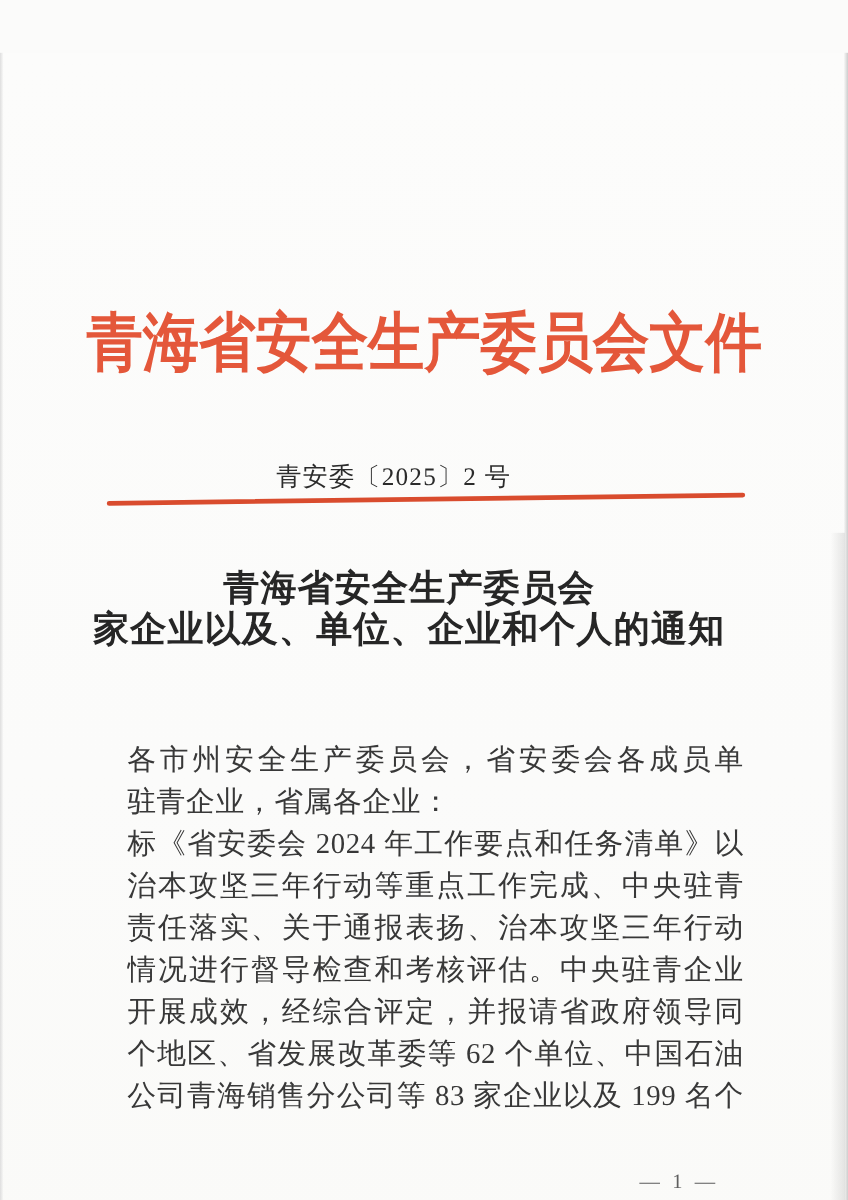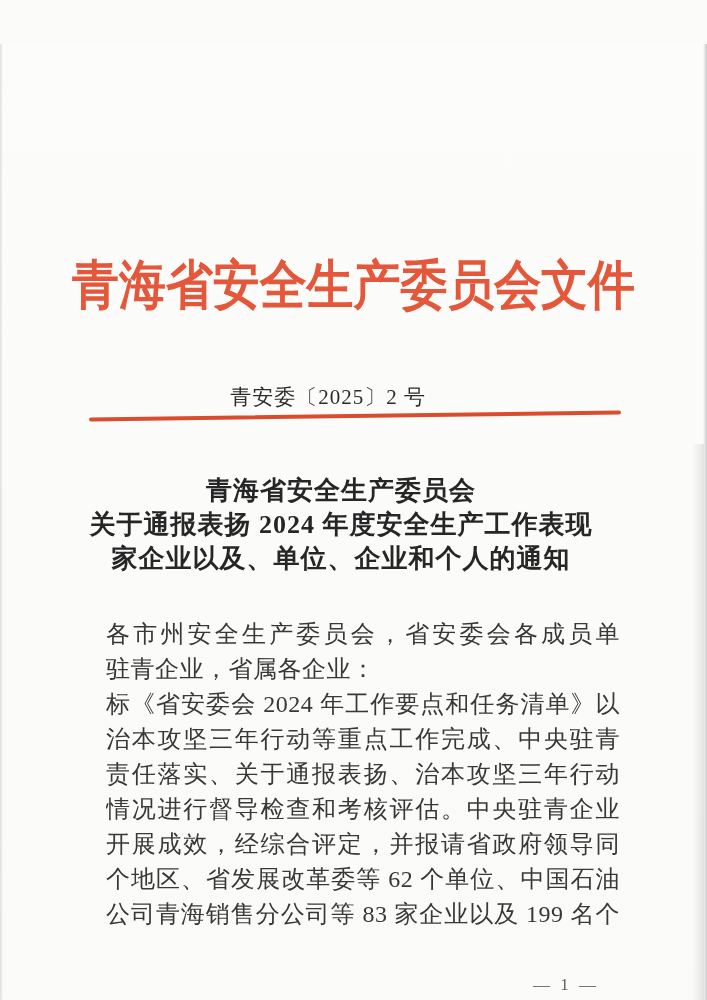--- a/index.html
+++ b/index.html
@@ -58,21 +58,21 @@
   .red-rule{
     position:absolute;top:370px;left:89px;width:532px;height:4px;
     background:var(--divider-red,#d94c2e);
     border-radius:2px;
     transform:rotate(-0.75deg);
   }
   
   .title-block{
     position:absolute;top:430px;left:0;width:682px;
     text-align:center;
-    font-size:26px;font-weight:bold;
+    font-size:30px;font-weight:bold;
     color:var(--title-black,#262626);
     letter-spacing:1px;
   }
   .title-block .t-line{height:34px;line-height:34px;white-space:nowrap;}
   
   .body-block{
     position:absolute;top:573px;left:106px;width:514px;
     font-size:24px;
     color:var(--body-text,#383838);
     letter-spacing:0.5px;
@@ -98,21 +98,20 @@
 <div class="page">
 
   <div class="red-head">青海省安全生产委员会文件</div>
 
   <div class="doc-no">青安委〔2025〕2 号</div>
 
   <div class="red-rule"></div>
 
   <div class="title-block">
     <div class="t-line">青海省安全生产委员会</div>
-    <div class="t-line">关于通报表扬 2024 年度安全生产工作表现</div>
     <div class="t-line">家企业以及、单位、企业和个人的通知</div>
   </div>
 
   <div class="body-block">
     <div class="ln">各市州安全生产委员会，省安委会各成员单位，中央（外省）</div>
     <div class="ln noj">驻青企业，省属各企业：</div>
     <div class="ln">标《省安委会 2024 年工作要点和任务清单》以及相关部署，组</div>
     <div class="ln">治本攻坚三年行动等重点工作完成、中央驻青企业年度安全生产</div>
     <div class="ln">责任落实、关于通报表扬、治本攻坚三年行动等重点工作完成</div>
     <div class="ln">情况进行督导检查和考核评估。中央驻青企业年度安全生产</div>

